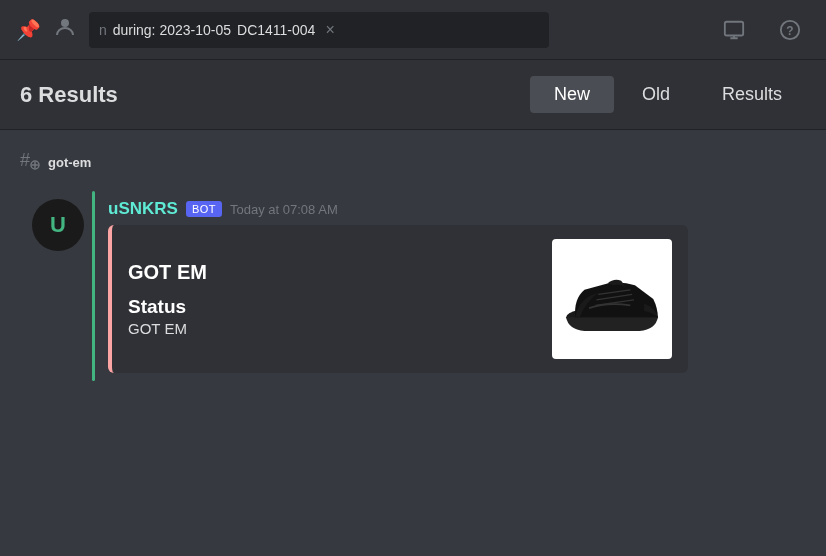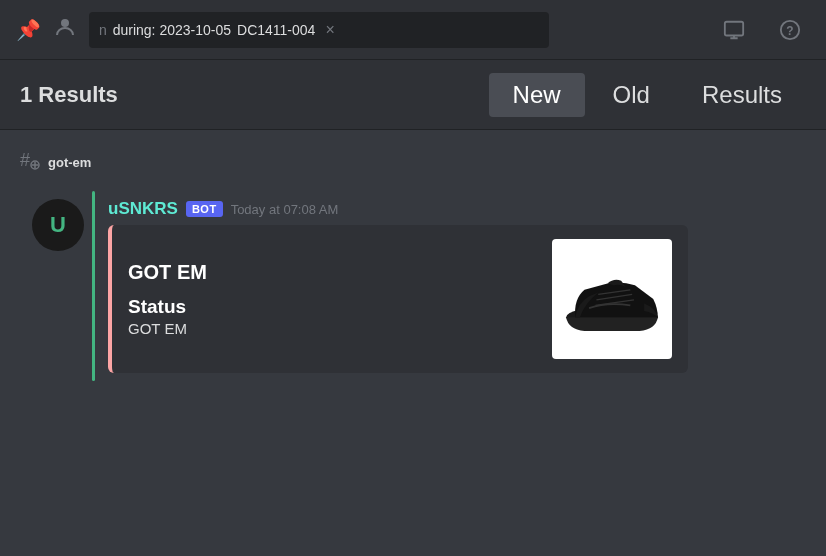--- a/index.html
+++ b/index.html
@@ -99,21 +99,21 @@
     }
 
     .sort-tabs {
       display: flex;
       gap: 4px;
     }
 
     .sort-tab {
       padding: 8px 24px;
       border-radius: 4px;
-      font-size: 24px;
+      font-size: 18px;
       font-weight: 500;
       cursor: pointer;
       color: #dcddde;
       border: none;
       background: transparent;
     }
 
     .sort-tab.active {
       background-color: #4a4d54;
       color: #fff;
@@ -195,21 +195,21 @@
     .username {
       color: #5eead4;
       font-size: 17px;
       font-weight: 600;
     }
 
     .bot-badge {
       background-color: #5865f2;
       color: #fff;
       font-size: 11px;
-      font-weight: 700;
+      font-weight: 400;
       padding: 2px 6px;
       border-radius: 3px;
       text-transform: uppercase;
       letter-spacing: 0.5px;
     }
 
     .timestamp {
       color: #72767d;
       font-size: 13px;
     }
@@ -296,21 +296,21 @@
   </div>
   <div class="icon-btn">
     <svg width="22" height="22" viewBox="0 0 24 24" fill="none">
       <circle cx="12" cy="12" r="10" stroke="#72767d" stroke-width="2"></circle>
       <text x="12" y="17" text-anchor="middle" fill="#72767d" font-size="13" font-weight="bold">?</text>
     </svg>
   </div>
 </div>
 
 <div class="results-bar">
-  <span class="results-count">1 Results</span>
+  <span class="results-count">6 Results</span>
   <div class="sort-tabs">
     <button class="sort-tab active">New</button>
     <button class="sort-tab">Old</button>
     <button class="sort-tab">Results</button>
   </div>
 </div>
 
 <div class="content">
   <div class="channel-header">
     <span class="channel-hash">

